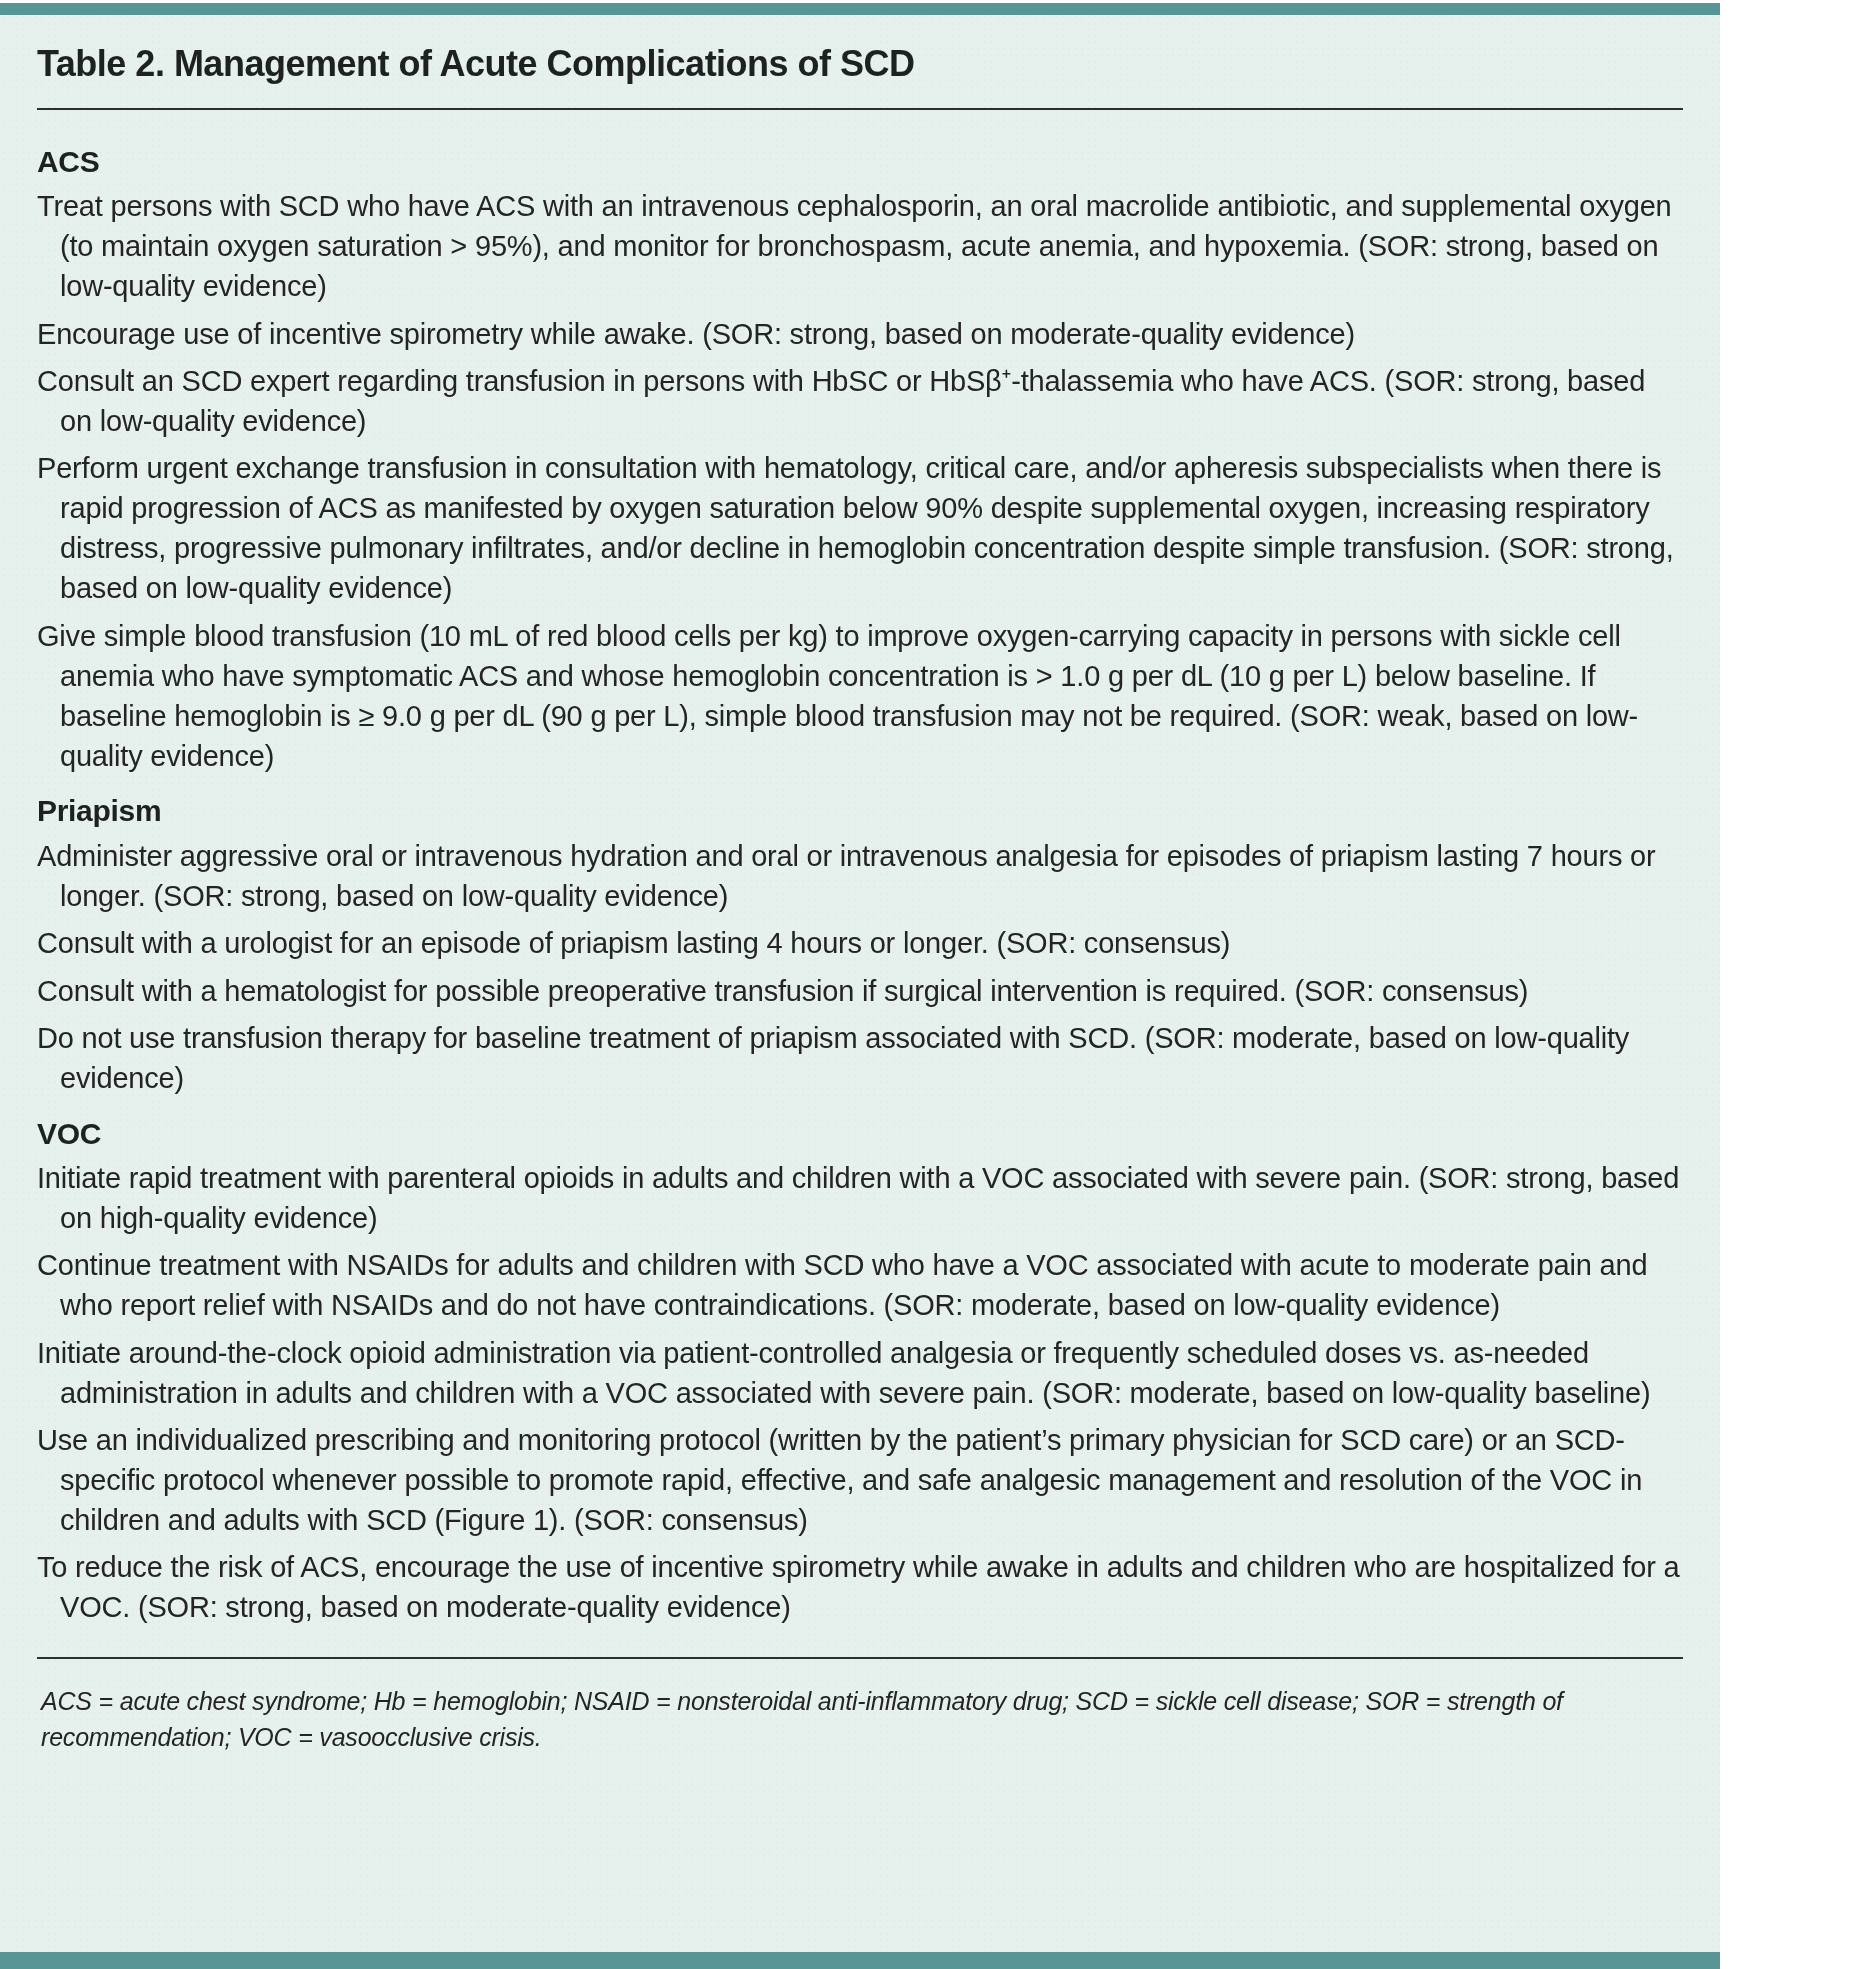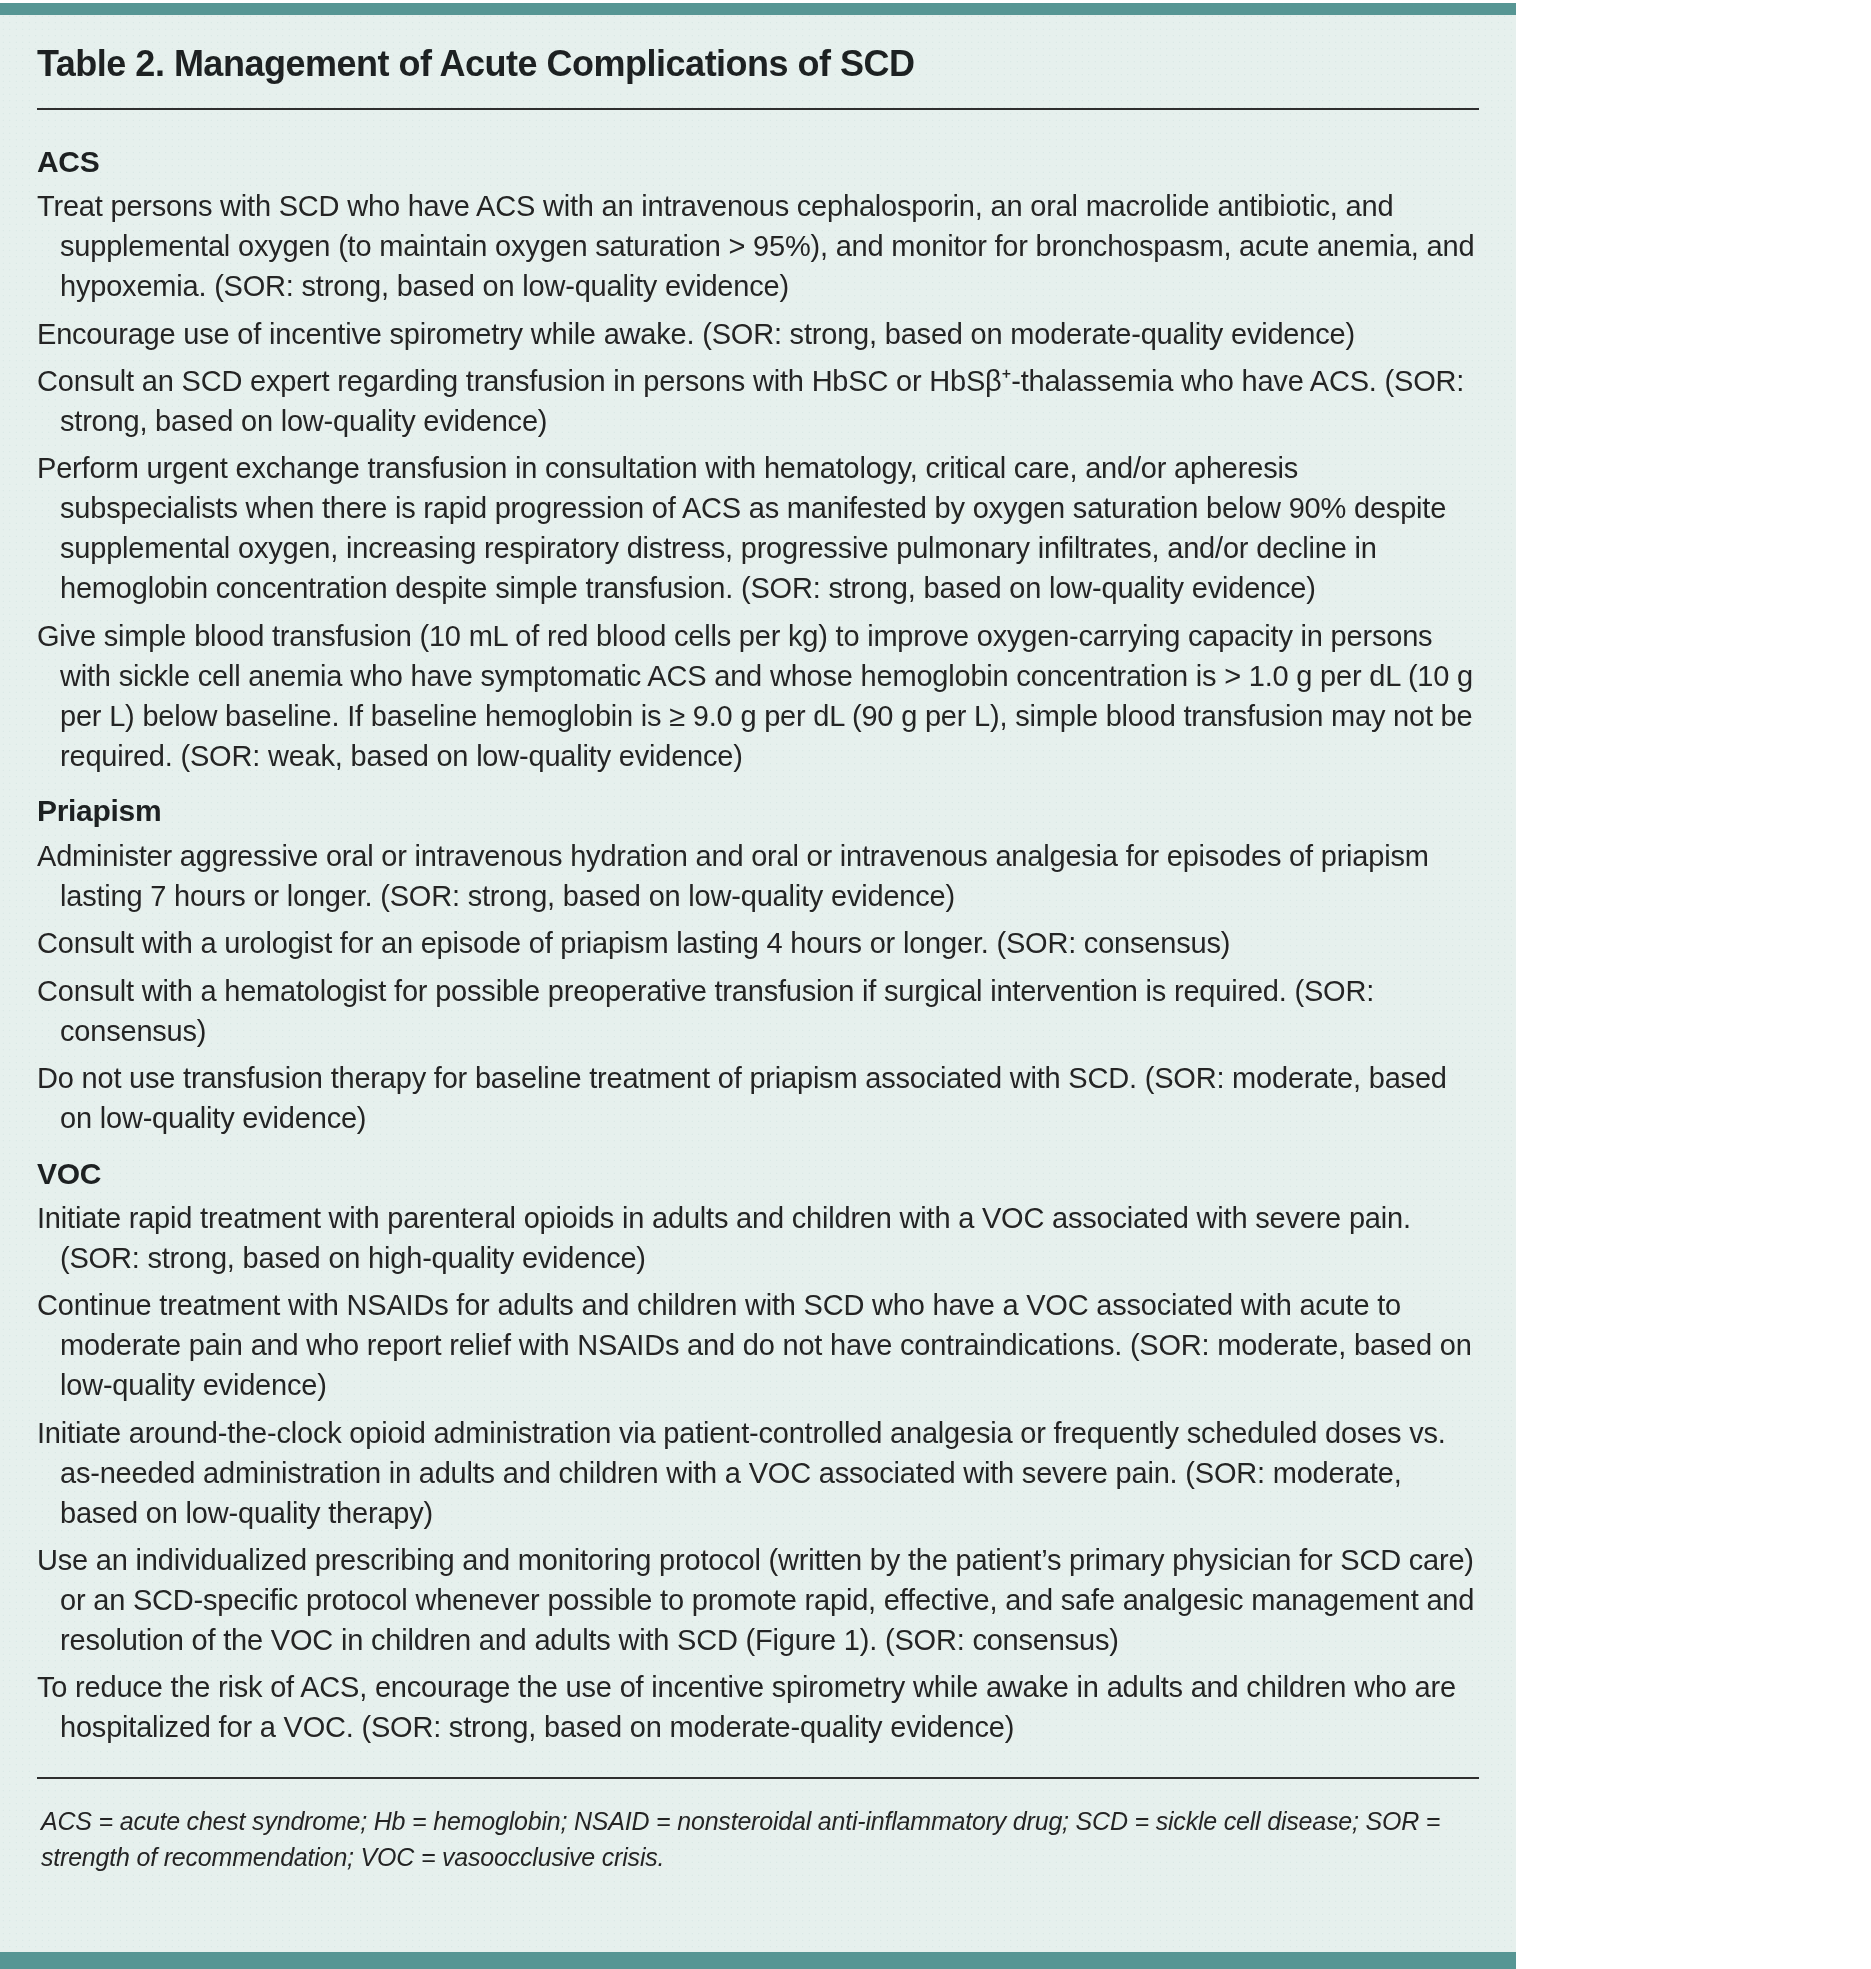--- a/index.html
+++ b/index.html
@@ -8,21 +8,21 @@
     --text: #242424;
     --heading: #1d2122;
     --rule: #2e2e2e;
   }
   * { box-sizing: border-box; }
   html, body { margin: 0; padding: 0; background: #ffffff; }
   body { font-family: "Liberation Sans", sans-serif; color: var(--text); }
 
   .page {
     position: relative;
-    width: 1516px;
+    width: 1720px;
     height: 1969px;
     background-color: var(--page-bg);
     background-image: radial-gradient(rgba(87,150,148,0.14) 0.9px, rgba(0,0,0,0) 0.9px);
     background-size: 6.5px 6.5px;
     overflow: hidden;
   }
 
   .top-strip { height: 2.8px; background: #ffffff; }
   .accent-bar-top { height: 12px; background: var(--accent-teal); }
   .accent-bar-bottom {
@@ -99,21 +99,21 @@
       <p class="item">Administer aggressive oral or intravenous hydration and oral or intravenous analgesia for episodes of priapism lasting 7 hours or longer. (SOR: strong, based on low-quality evidence)</p>
       <p class="item">Consult with a urologist for an episode of priapism lasting 4 hours or longer. (SOR: consensus)</p>
       <p class="item">Consult with a hematologist for possible preoperative transfusion if surgical intervention is required. (SOR: consensus)</p>
       <p class="item">Do not use transfusion therapy for baseline treatment of priapism associated with SCD. (SOR: moderate, based on low-quality evidence)</p>
     </section>
 
     <section class="section">
       <h2 class="section-heading">VOC</h2>
       <p class="item">Initiate rapid treatment with parenteral opioids in adults and children with a VOC associated with severe pain. (SOR: strong, based on high-quality evidence)</p>
       <p class="item">Continue treatment with NSAIDs for adults and children with SCD who have a VOC associated with acute to moderate pain and who report relief with NSAIDs and do not have contraindications. (SOR: moderate, based on low-quality evidence)</p>
-      <p class="item">Initiate around-the-clock opioid administration via patient-controlled analgesia or frequently scheduled doses vs. as-needed administration in adults and children with a VOC associated with severe pain. (SOR: moderate, based on low-quality therapy)</p>
+      <p class="item">Initiate around-the-clock opioid administration via patient-controlled analgesia or frequently scheduled doses vs. as-needed administration in adults and children with a VOC associated with severe pain. (SOR: moderate, based on low-quality baseline)</p>
       <p class="item">Use an individualized prescribing and monitoring protocol (written by the patient’s primary physician for SCD care) or an SCD-specific protocol whenever possible to promote rapid, effective, and safe analgesic management and resolution of the VOC in children and adults with SCD (Figure 1). (SOR: consensus)</p>
       <p class="item">To reduce the risk of ACS, encourage the use of incentive spirometry while awake in adults and children who are hospitalized for a VOC. (SOR: strong, based on moderate-quality evidence)</p>
     </section>
 
     <div class="rule foot-rule"></div>
     <p class="footnote first">ACS = acute chest syndrome; Hb = hemoglobin; NSAID = nonsteroidal anti-inflammatory drug; SCD = sickle cell disease; SOR = strength of recommendation; VOC = vasoocclusive crisis.</p>
   </div>
 
   <div class="accent-bar-bottom"></div>
 </div>

